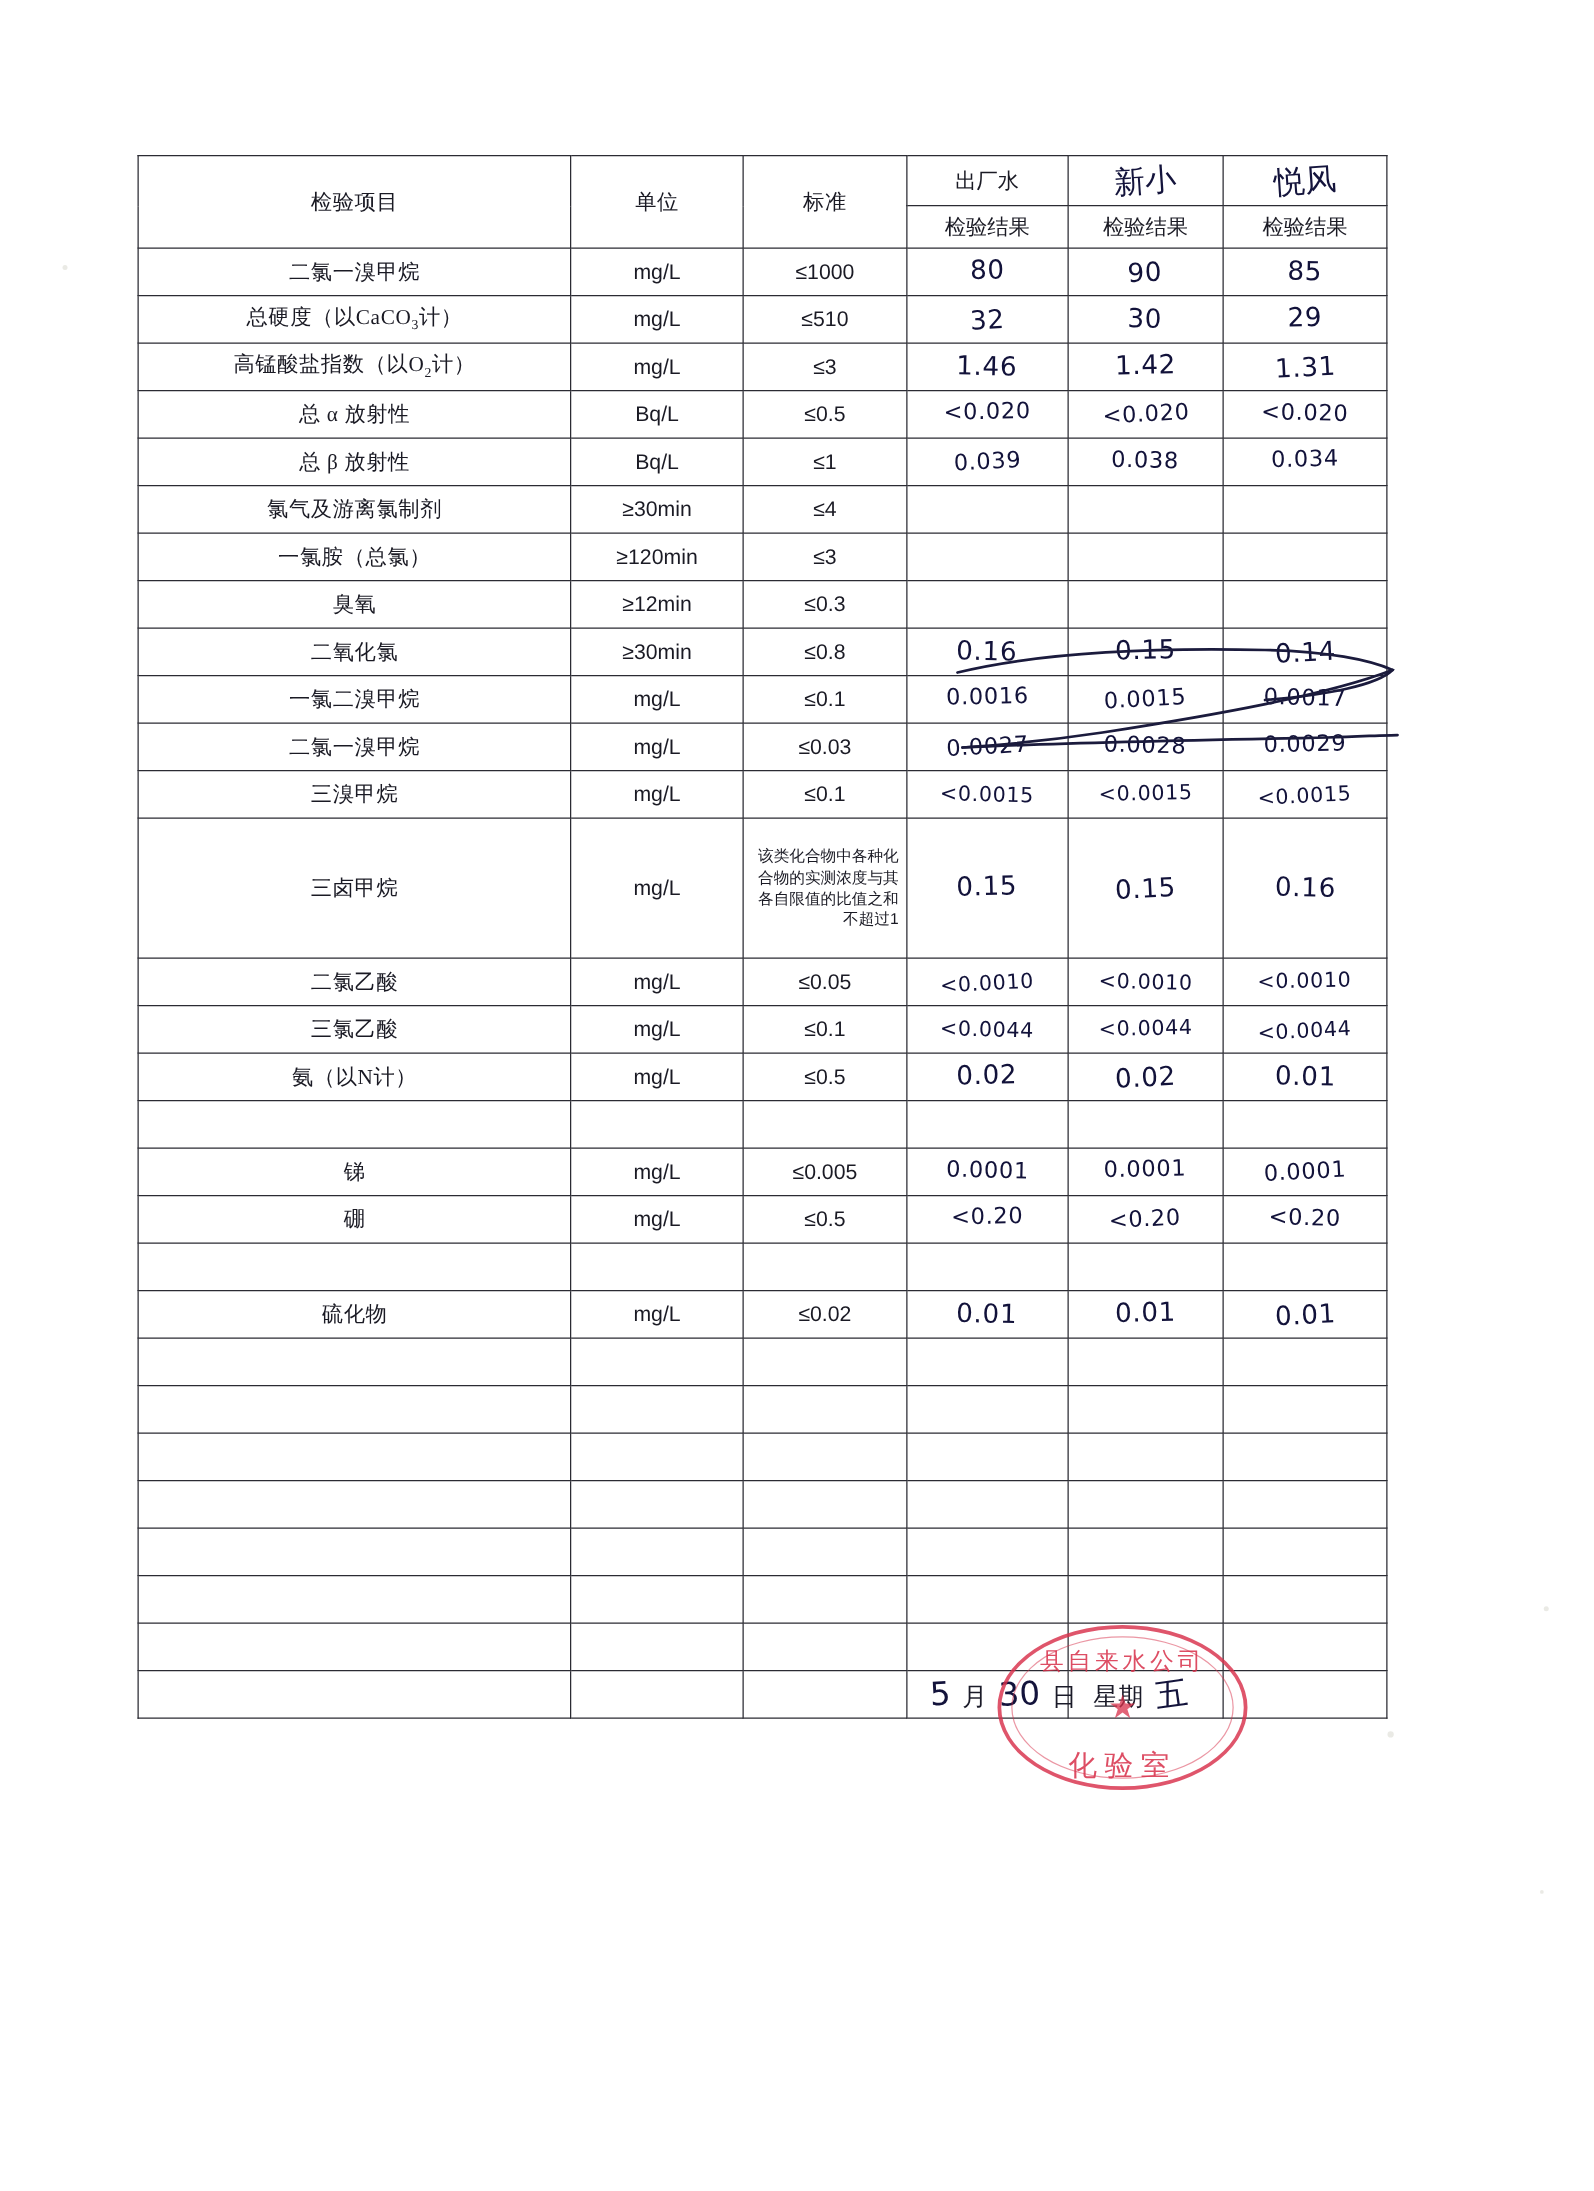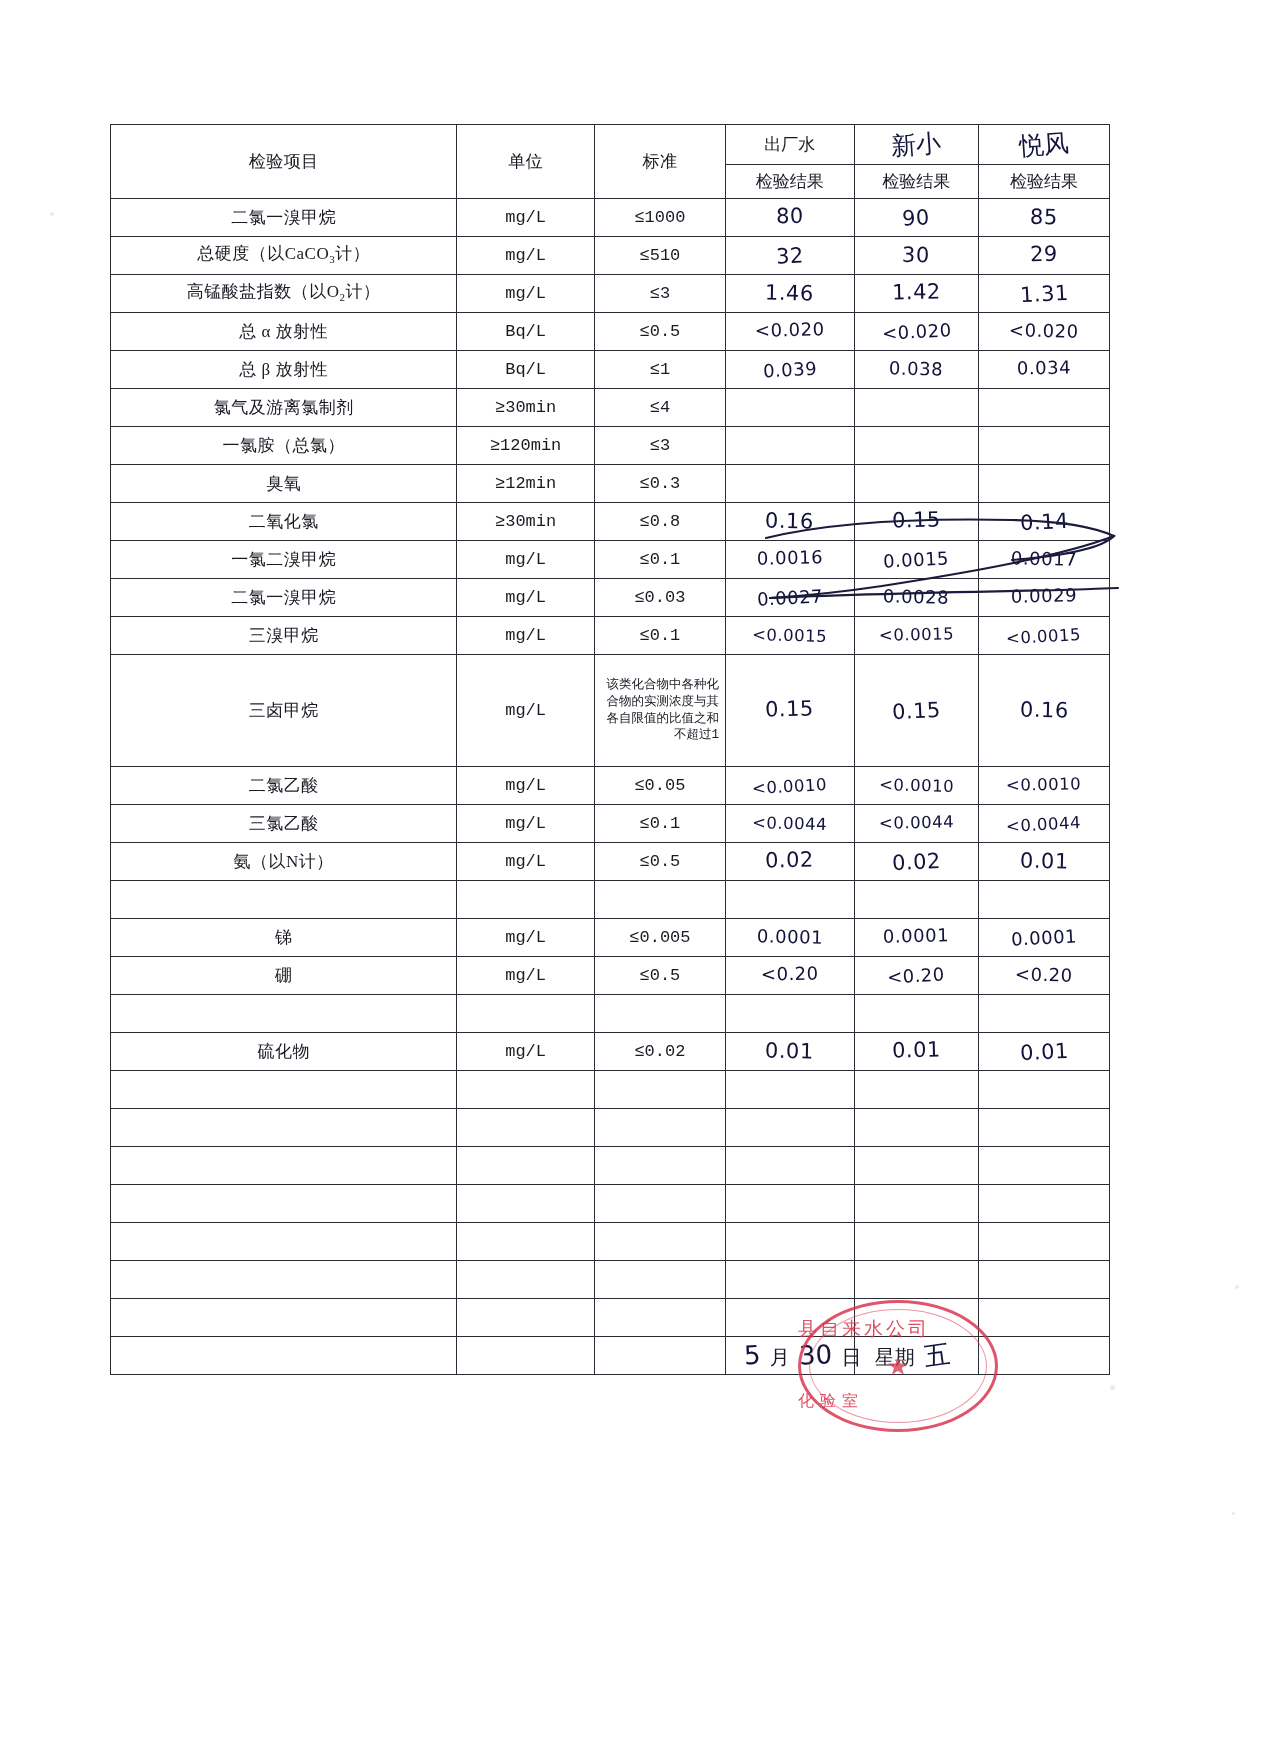--- a/index.html
+++ b/index.html
@@ -51,21 +51,21 @@
   col.c-r2     { width: 112px; }
   col.c-r3     { width: 118px; }
 
   .h-main { height: 40px; font-size: 19px; }
   .h-sub  { height: 34px; font-size: 18px; }
   .row    { height: 38px; }
   .row.tall { height: 112px; }
   .row.blank { height: 38px; }
 
   .item-cell { font-size: 19px; letter-spacing: .5px; }
-  .unit-cell, .std-cell { font-size: 17px; font-family: Liberation Mono, monospace; }
+  .unit-cell, .std-cell { font-size: 17px; font-family: Liberation Sans, sans-serif; }
   .std-note {
     font-size: 12.5px;
     line-height: 1.35;
     text-align: right;
     padding: 4px 6px;
     display: block;
   }
   sub { font-size: 11px; }
 
   
@@ -147,27 +147,28 @@
     opacity: .82;
   }
   .stamp .oval.inner {
     inset: 9px 11px;
     border-width: 1.5px;
     opacity: .5;
   }
   .stamp .s-top, .stamp .s-bot {
     position: absolute;
     width: 100%;
+    text-align: center;
     color: #d8304a;
     font-family: "DejaVu Sans", sans-serif;
     opacity: .85;
     letter-spacing: 3px;
   }
   .stamp .s-top { top: 16px; font-size: 19px; }
-  .stamp .s-bot { bottom: 20px; font-size: 16px; letter-spacing: 6px; }
+  .stamp .s-bot { bottom: 4px; font-size: 23px; letter-spacing: 6px; }
   .stamp .s-star {
     position: absolute;
     left: 50%;
     top: 50%;
     transform: translate(-50%,-50%);
     color: #d8304a;
     font-size: 26px;
     opacity: .75;
   }
 </style>

